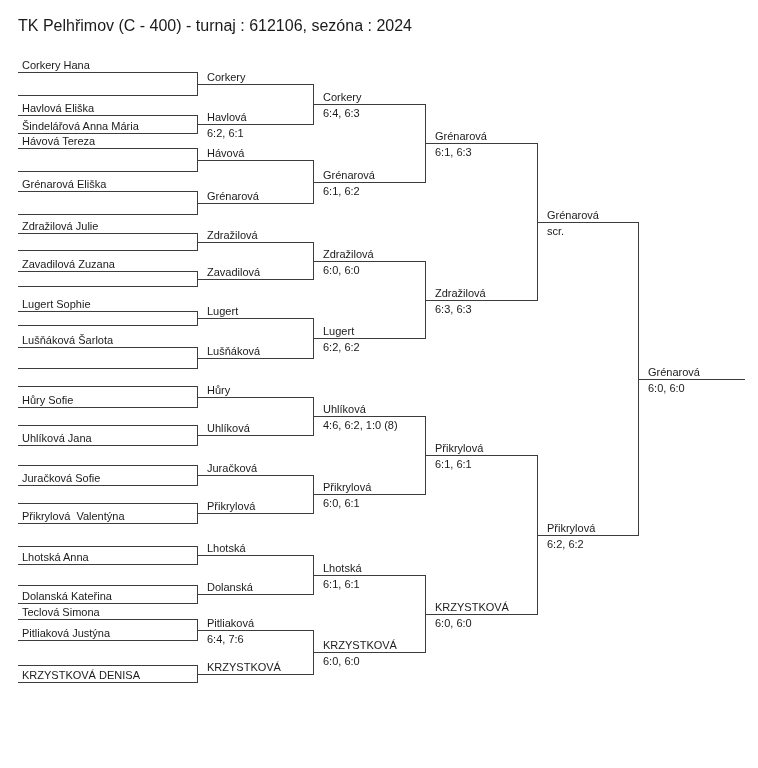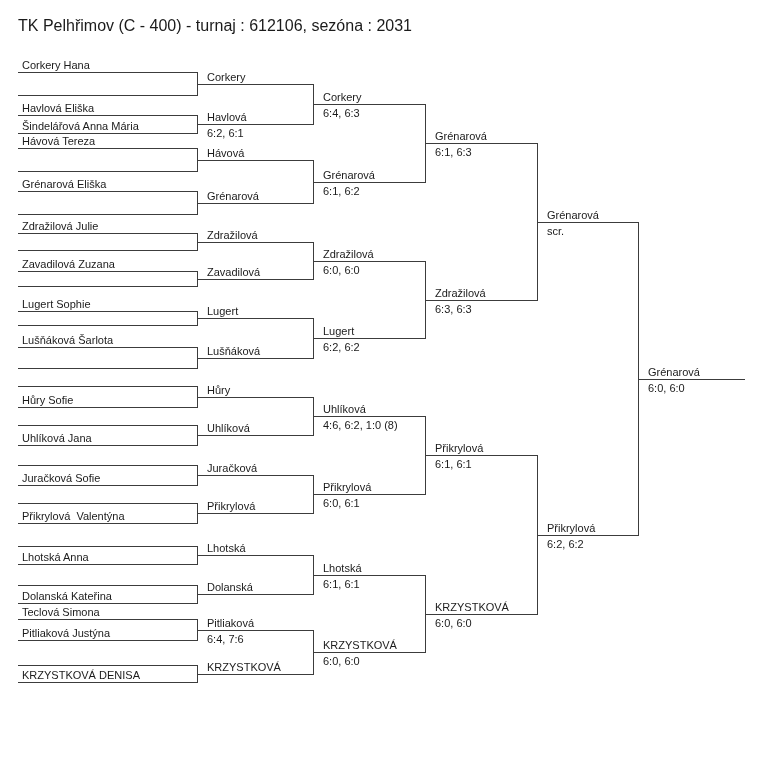--- a/index.html
+++ b/index.html
@@ -39,21 +39,21 @@
   #bracket-svg line {
     stroke: #3c3c3c;
     stroke-width: 1;
     shape-rendering: crispEdges;
   }
 </style>
 </head>
 <body>
 
 <div id="stage">
-  <div id="title">TK Pelhřimov (C - 400) - turnaj : 612106, sezóna : 2031</div>
+  <div id="title">TK Pelhřimov (C - 400) - turnaj : 612106, sezóna : 2024</div>
   <svg id="bracket-svg" width="758" height="768" viewBox="0 0 758 768" xmlns="http://www.w3.org/2000/svg">
       <line x1="18" y1="72.5" x2="197" y2="72.5"></line>
       <text x="22" y="69" xml:space="preserve">Corkery Hana</text>
       <line x1="18" y1="95.5" x2="197" y2="95.5"></line>
       <line x1="18" y1="115.5" x2="197" y2="115.5"></line>
       <text x="22" y="112" xml:space="preserve">Havlová Eliška</text>
       <line x1="18" y1="133.5" x2="197" y2="133.5"></line>
       <text x="22" y="130" xml:space="preserve">Šindelářová Anna Mária</text>
       <line x1="18" y1="148.5" x2="197" y2="148.5"></line>
       <text x="22" y="145" xml:space="preserve">Hávová Tereza</text>

